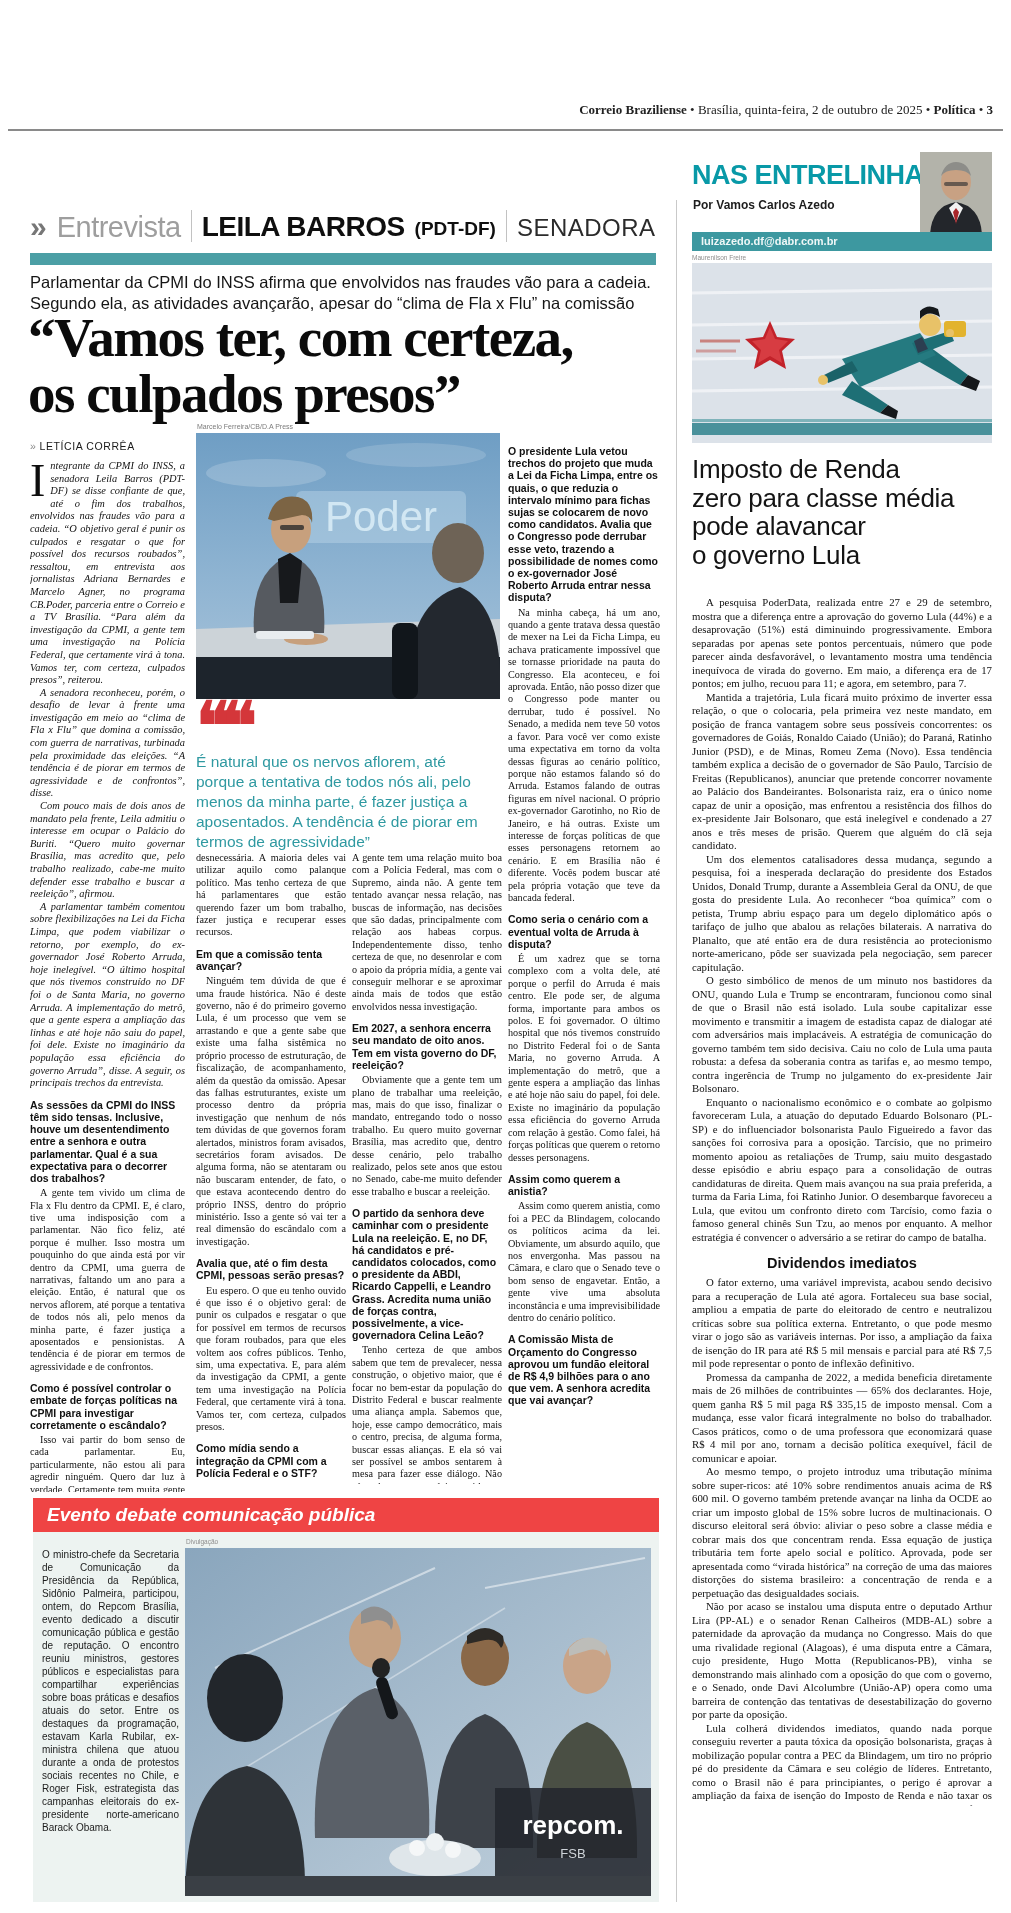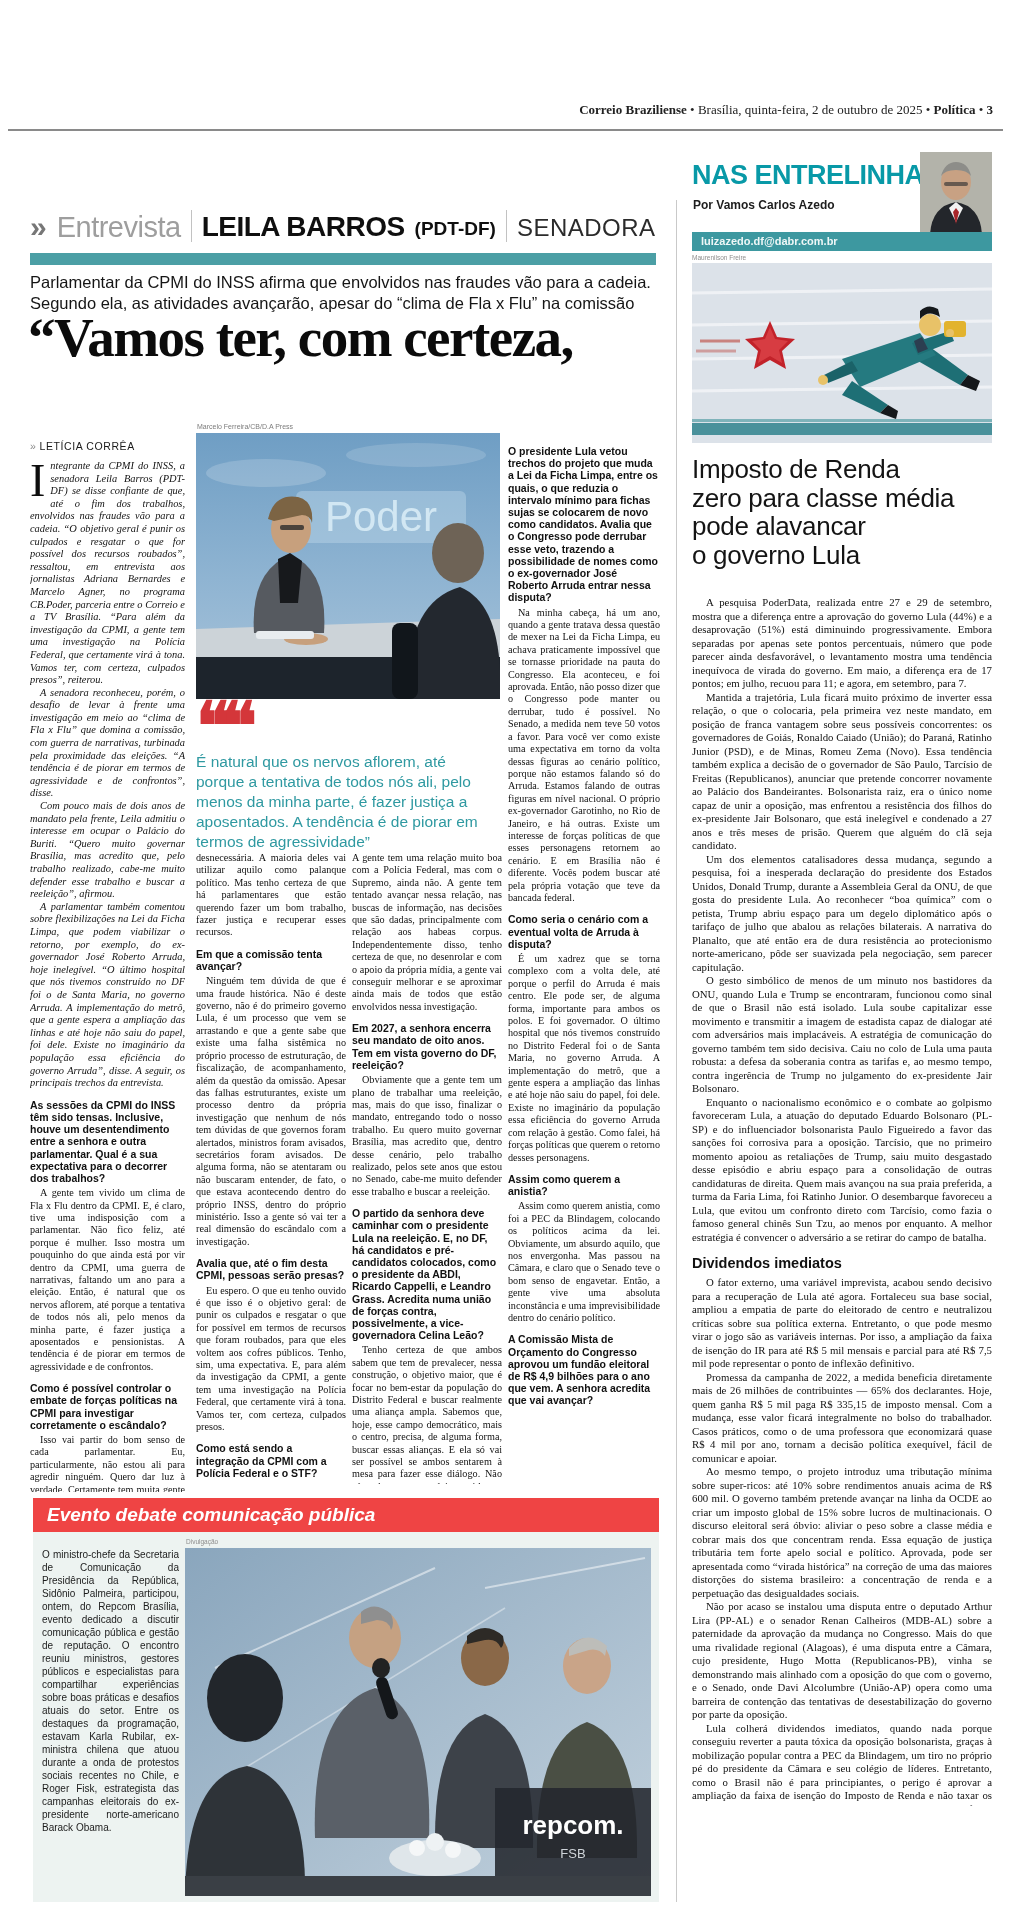--- a/index.html
+++ b/index.html
@@ -87,21 +87,21 @@
             font-weight:700;font-size:11px}
   .sb-cartoon-credit{left:692px;top:254px;font-family:"Liberation Sans",sans-serif;
                      font-size:6.5px;color:#8d8d8d}
   .sb-cartoon{left:692px;top:263px;width:300px;height:180px;background:#dde3ea}
   .sb-headline{left:692px;top:455px;width:300px;font-family:"Liberation Sans",sans-serif;
                font-size:26px;line-height:28.5px;font-weight:400;color:#141414;white-space:pre-line;
                letter-spacing:-.3px}
   .sb-body{left:692px;top:596px;width:300px;height:1210px;overflow:hidden;text-align:justify}
   .sb-body .blk-p{font-family:"Liberation Serif",serif;font-size:10.8px;line-height:13.5px;text-indent:14px}
   .sb-body .blk-subhead{font-family:"Liberation Sans",sans-serif;font-weight:700;font-size:14.5px;
-                        margin:11px 0 5px;text-align:left}
+                        margin:11px 0 5px;text-align:center}
   svg{display:block}
 </style>
 </head>
 <body>
 
 <div class="page">
 
   <div class="abs masthead">
     <b>Correio Braziliense</b>
     <span>•</span>
@@ -120,20 +120,21 @@
     <span class="kname">LEILA BARROS</span>
     <span class="kparty">(PDT-DF)</span>
     <span class="ksep"></span>
     <span class="krole">SENADORA</span>
   </div>
   <div class="abs teal-bar"></div>
 
   <div class="abs standfirst">Parlamentar da CPMI do INSS afirma que envolvidos nas fraudes vão para a cadeia. Segundo ela, as atividades avançarão, apesar do “clima de Fla x Flu” na comissão</div>
   <div class="abs headline">
     <div>“Vamos ter, com certeza,</div>
+    <div>os culpados presos”</div>
   </div>
 
   <div class="abs byline">
     <span class="bullet">»</span><span>LETÍCIA CORRÊA</span>
   </div>
 
   <div class="abs col col1">
       <p class="blk blk-lead has-drop"><span class="dropcap">I</span>ntegrante da CPMI do INSS, a senadora Leila Barros (PDT-DF) se disse confiante de que, até o fim dos trabalhos, envolvidos nas fraudes vão para a cadeia. “O objetivo geral é punir os culpados e resgatar o que for possível dos recursos roubados”, ressaltou, em entrevista aos jornalistas Adriana Bernardes e Marcelo Agner, no programa CB.Poder, parceria entre o Correio e a TV Brasília. “Para além da investigação da CPMI, a gente tem uma investigação na Polícia Federal, que certamente virá à tona. Vamos ter, com certeza, culpados presos”, reiterou.</p>
       <p class="blk blk-lead">A senadora reconheceu, porém, o desafio de levar à frente uma investigação em meio ao “clima de Fla x Flu” que domina a comissão, com guerra de narrativas, turbinada pela proximidade das eleições. “A tendência é de piorar em termos de agressividade e de confrontos”, disse.</p>
       <p class="blk blk-lead">Com pouco mais de dois anos de mandato pela frente, Leila admitiu o interesse em ocupar o Palácio do Buriti. “Quero muito governar Brasília, mas acredito que, pelo trabalho realizado, cabe-me muito defender esse trabalho e buscar a reeleição”, afirmou.</p>
@@ -142,21 +143,21 @@
       <p class="blk blk-a">A gente tem vivido um clima de Fla x Flu dentro da CPMI. E, é claro, tive uma indisposição com a parlamentar. Não fico feliz, até porque é mulher. Isso mostra um pouquinho do que ainda está por vir dentro da CPMI, uma guerra de narrativas, faltando um ano para a eleição. Então, é natural que os nervos aflorem, até porque a tentativa de todos nós ali, pelo menos da minha parte, é fazer justiça a aposentados e pensionistas. A tendência é de piorar em termos de agressividade e de confrontos.</p>
       <p class="blk blk-q">Como é possível controlar o embate de forças políticas na CPMI para investigar corretamente o escândalo?</p>
       <p class="blk blk-a">Isso vai partir do bom senso de cada parlamentar. Eu, particularmente, não estou ali para agredir ninguém. Quero dar luz à verdade. Certamente tem muita gente dentro daquela CPMI — é muito claro para quem acompanha — que está fazendo daquilo ali um palanque. Muita gritaria, uma exposição</p>
     </div>
   <div class="abs col col2">
       <p class="blk blk-a cont">desnecessária. A maioria deles vai utilizar aquilo como palanque político. Mas tenho certeza de que há parlamentares que estão querendo fazer um bom trabalho, fazer justiça e recuperar esses recursos.</p>
       <p class="blk blk-q">Em que a comissão tenta avançar?</p>
       <p class="blk blk-a">Ninguém tem dúvida de que é uma fraude histórica. Não é deste governo, não é do primeiro governo Lula, é um processo que vem se arrastando e que a gente sabe que existe uma falha sistêmica no próprio processo de estruturação, de fiscalização, de acompanhamento, além da questão da omissão. Apesar das falhas estruturantes, existe um processo dentro da própria investigação que nenhum de nós tem dúvidas de que governos foram alertados, ministros foram avisados, secretários foram avisados. De alguma forma, não se atentaram ou não buscaram entender, de fato, o que estava acontecendo dentro do próprio INSS, dentro do próprio ministério. Isso a gente só vai ter a real dimensão do escândalo com a investigação.</p>
       <p class="blk blk-q">Avalia que, até o fim desta CPMI, pessoas serão presas?</p>
       <p class="blk blk-a">Eu espero. O que eu tenho ouvido é que isso é o objetivo geral: de punir os culpados e resgatar o que for possível em termos de recursos que foram roubados, para que eles voltem aos cofres públicos. Tenho, sim, uma expectativa. E, para além da investigação da CPMI, a gente tem uma investigação na Polícia Federal, que certamente virá à tona. Vamos ter, com certeza, culpados presos.</p>
-      <p class="blk blk-q">Como está sendo a integração da CPMI com a Polícia Federal e o STF?</p>
+      <p class="blk blk-q">Como mídia sendo a integração da CPMI com a Polícia Federal e o STF?</p>
       <p class="blk blk-a">Poderia estar avançando mais.</p>
     </div>
   <div class="abs col col3">
       <p class="blk blk-a cont">A gente tem uma relação muito boa com a Polícia Federal, mas com o Supremo, ainda não. A gente tem tentado avançar nessa relação, nas buscas de informação, nas decisões que são dadas, principalmente com relação aos habeas corpus. Independentemente disso, tenho certeza de que, no desenrolar e com o apoio da própria mídia, a gente vai conseguir melhorar e se aproximar ainda mais de todos que estão envolvidos nessa investigação.</p>
       <p class="blk blk-q">Em 2027, a senhora encerra seu mandato de oito anos. Tem em vista governo do DF, reeleição?</p>
       <p class="blk blk-a">Obviamente que a gente tem um plano de trabalhar uma reeleição, mas, mais do que isso, finalizar o mandato, entregando todo o nosso trabalho. Eu quero muito governar Brasília, mas acredito que, dentro desse cenário, pelo trabalho realizado, pelos sete anos que estou no Senado, cabe-me muito defender esse trabalho e buscar a reeleição.</p>
       <p class="blk blk-q">O partido da senhora deve caminhar com o presidente Lula na reeleição. E, no DF, há candidatos e pré-candidatos colocados, como o presidente da ABDI, Ricardo Cappelli, e Leandro Grass. Acredita numa união de forças contra, possivelmente, a vice-governadora Celina Leão?</p>
       <p class="blk blk-a">Tenho certeza de que ambos sabem que tem de prevalecer, nessa construção, o objetivo maior, que é focar no bem-estar da população do Distrito Federal e buscar realmente uma aliança ampla. Sabemos que, hoje, esse campo democrático, mais o centro, precisa, de alguma forma, buscar essas alianças. E ela só vai ser possível se ambos sentarem à mesa para fazer esse diálogo. Não só ambos, mas os dois partidos, o PT e o PSB, no caso. Tenho a expectativa de</p>
     </div>
   <div class="abs col col4">

